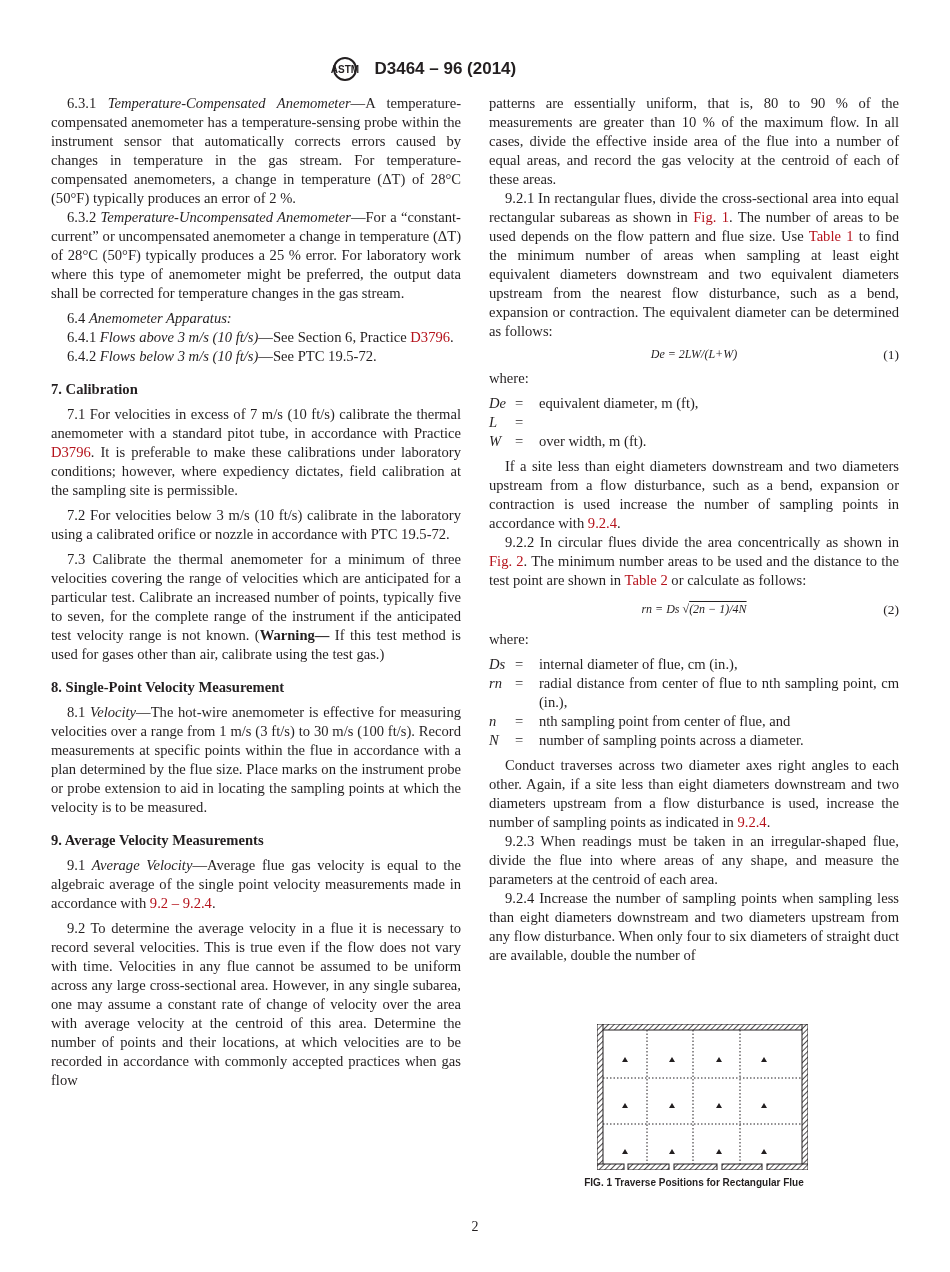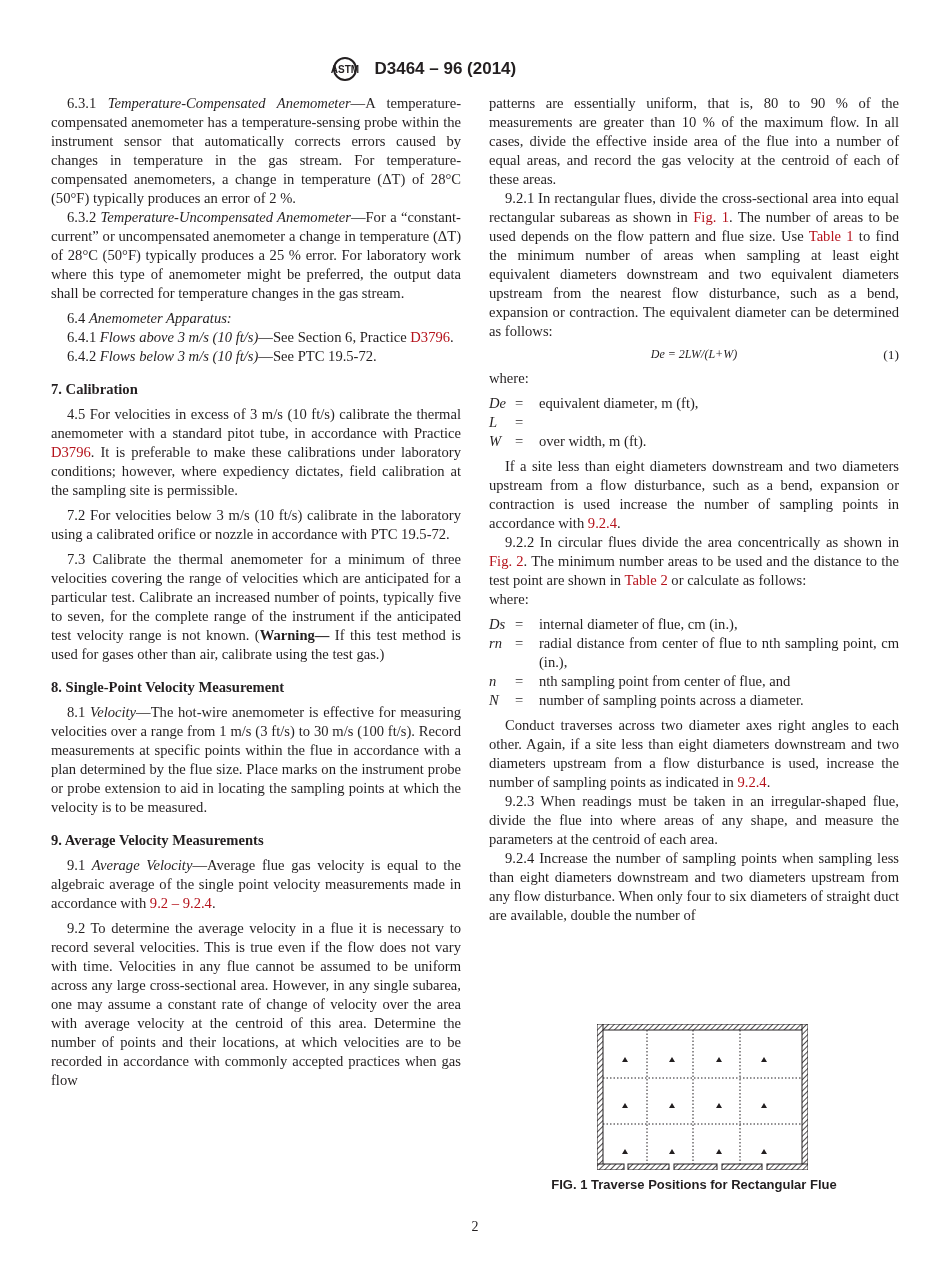--- a/index.html
+++ b/index.html
@@ -21,21 +21,21 @@
     .eq { position: relative; height: 20px; margin: 4px 0; }
     .eq .f { position: absolute; left: 0; right: 0; text-align: center; font-style: italic; font-size: 12px; }
     .eq .n { position: absolute; right: 0; font-size: 13.5px; }
     .defs { margin: 6px 0 6px; }
     .def { display: flex; text-align: left; }
     .def .s { width: 26px; font-style: italic; flex: none; }
     .def .e { width: 24px; flex: none; text-align: left; }
     .def .d { flex: 1; text-align: justify; }
     .fig { position: absolute; left: 597px; top: 1024px; width: 211px; height: 146px; }
     .fig-caption { position: absolute; left: 489px; width: 410px; top: 1177px; text-align: center;
-      font-family: "Liberation Sans", sans-serif; font-weight: bold; font-size: 13px; }
+      font-family: "Liberation Sans", sans-serif; font-weight: bold; font-size: 10px; }
     .pagenum { position: absolute; top: 1219px; left: 0; width: 950px; text-align: center; font-size: 14px; }
     .sqrt { text-decoration: overline; }
   </style>
 </head>
 <body>
 
 <div class="header">
   <svg class="logo" viewBox="0 0 38 24">
     <circle cx="19" cy="12" r="11" fill="none" stroke="#231f20" stroke-width="2"></circle>
     <text x="19" y="16" text-anchor="middle" font-size="10" font-weight="bold" fill="#231f20" font-family="Liberation Sans, sans-serif">ASTM</text>
@@ -44,21 +44,21 @@
 </div>
 
 <div class="col left">
   <p class="ind"><span>6.3.1</span> <i>Temperature-Compensated Anemometer</i><span>—A temperature-compensated anemometer has a temperature-sensing probe within the instrument sensor that automatically corrects errors caused by changes in temperature in the gas stream. For temperature-compensated anemometers, a change in temperature (ΔT) of 28°C (50°F) typically produces an error of 2 %.</span></p>
   <p class="ind"><span>6.3.2</span> <i>Temperature-Uncompensated Anemometer</i><span>—For a “constant-current” or uncompensated anemometer a change in temperature (ΔT) of 28°C (50°F) typically produces a 25 % error. For laboratory work where this type of anemometer might be preferred, the output data shall be corrected for temperature changes in the gas stream.</span></p>
   <p class="ind gap"><span>6.4</span>  <i>Anemometer Apparatus:</i></p>
   <p class="ind"><span>6.4.1</span> <i>Flows above 3 m/s (10 ft/s)</i><span>—See Section 6, Practice </span><span class="link">D3796</span><span>.</span></p>
   <p class="ind"><span>6.4.2</span> <i>Flows below 3 m/s (10 ft/s)</i><span>—See PTC 19.5-72.</span></p>
 
   <p class="sec">7.  Calibration</p>
-  <p class="ind"><span>4.5  For velocities in excess of 3 m/s (10 ft/s) calibrate the thermal anemometer with a standard pitot tube, in accordance with Practice </span><span class="link">D3796</span><span>. It is preferable to make these calibrations under laboratory conditions; however, where expediency dictates, field calibration at the sampling site is permissible.</span></p>
+  <p class="ind"><span>7.1  For velocities in excess of 7 m/s (10 ft/s) calibrate the thermal anemometer with a standard pitot tube, in accordance with Practice </span><span class="link">D3796</span><span>. It is preferable to make these calibrations under laboratory conditions; however, where expediency dictates, field calibration at the sampling site is permissible.</span></p>
   <p class="ind gap">7.2  For velocities below 3 m/s (10 ft/s) calibrate in the laboratory using a calibrated orifice or nozzle in accordance with PTC 19.5-72.</p>
   <p class="ind gap"><span>7.3  Calibrate the thermal anemometer for a minimum of three velocities covering the range of velocities which are anticipated for a particular test. Calibrate an increased number of points, typically five to seven, for the complete range of the instrument if the anticipated test velocity range is not known. (</span><b>Warning—</b><span> If this test method is used for gases other than air, calibrate using the test gas.)</span></p>
 
   <p class="sec">8.  Single-Point Velocity Measurement</p>
   <p class="ind"><span>8.1</span> <i>Velocity</i><span>—The hot-wire anemometer is effective for measuring velocities over a range from 1 m/s (3 ft/s) to 30 m/s (100 ft/s). Record measurements at specific points within the flue in accordance with a plan determined by the flue size. Place marks on the instrument probe or probe extension to aid in locating the sampling points at which the velocity is to be measured.</span></p>
 
   <p class="sec">9.  Average Velocity Measurements</p>
   <p class="ind"><span>9.1</span> <i>Average Velocity</i><span>—Average flue gas velocity is equal to the algebraic average of the single point velocity measurements made in accordance with </span><span class="link">9.2 – 9.2.4</span><span>.</span></p>
   <p class="ind gap">9.2  To determine the average velocity in a flue it is necessary to record several velocities. This is true even if the flow does not vary with time. Velocities in any flue cannot be assumed to be uniform across any large cross-sectional area. However, in any single subarea, one may assume a constant rate of change of velocity over the area with average velocity at the centroid of this area. Determine the number of points and their locations, at which velocities are to be recorded in accordance with commonly accepted practices when gas flow</p>
 </div>
@@ -84,20 +84,24 @@
       </div>
     <div class="def">
         <span class="s">W</span>
         <span class="e">=</span>
         <span class="d">over width, m (ft).</span>
       </div>
   </div>
   <p class="ind"><span>If a site less than eight diameters downstream and two diameters upstream from a flow disturbance, such as a bend, expansion or contraction is used increase the number of sampling points in accordance with </span><span class="link">9.2.4</span><span>.</span></p>
   <p class="ind"><span>9.2.2  In circular flues divide the area concentrically as shown in </span><span class="link">Fig. 2</span><span>. The minimum number areas to be used and the distance to the test point are shown in </span><span class="link">Table 2</span><span> or calculate as follows:</span></p>
 
+  <div class="eq" style="margin:10px 0;">
+    <span class="f"><span>rn = Ds </span>√<span class="sqrt">(2n − 1)/4N</span></span>
+    <span class="n">(2)</span>
+  </div>
   <p>where:</p>
   <div class="defs">
     <div class="def">
         <span class="s">Ds</span>
         <span class="e">=</span>
         <span class="d">internal diameter of flue, cm (in.),</span>
       </div>
     <div class="def">
         <span class="s">rn</span>
         <span class="e">=</span>

